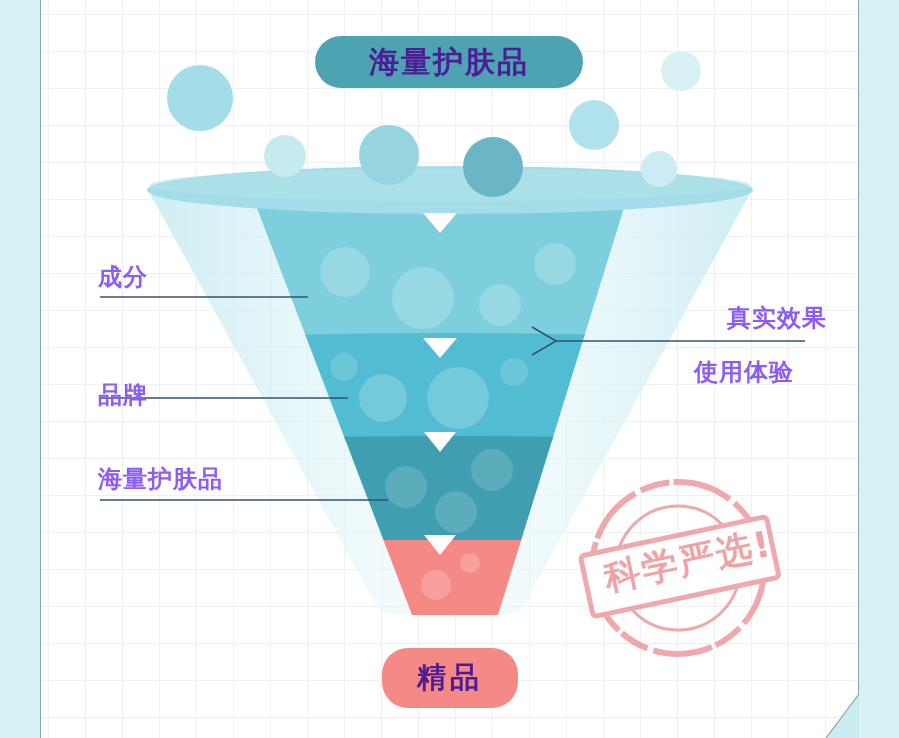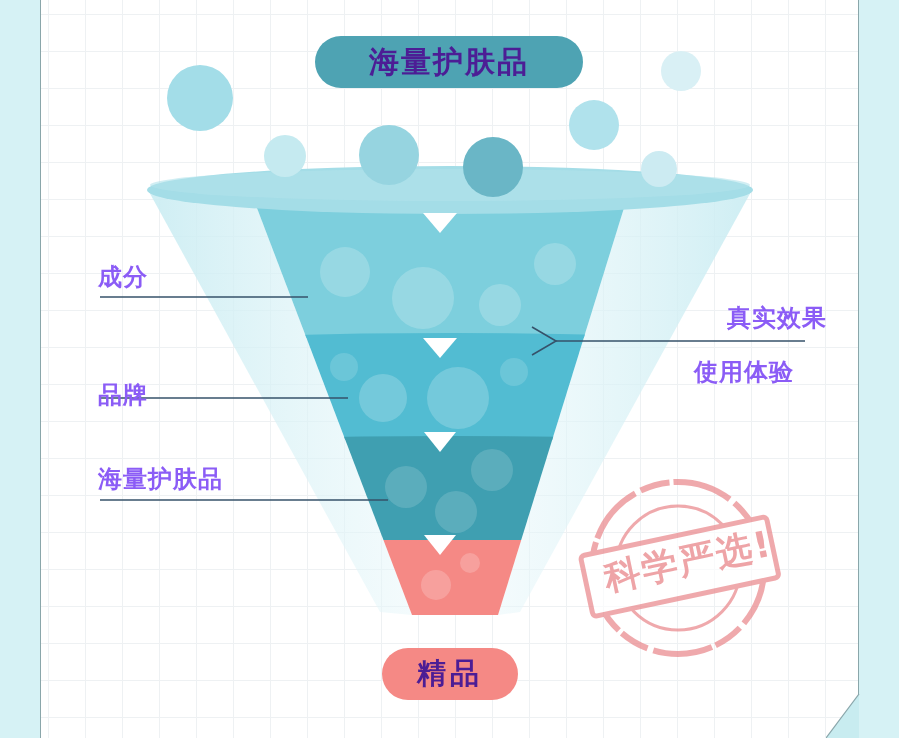--- a/index.html
+++ b/index.html
@@ -25,21 +25,21 @@
   svg.funnel { position:absolute; left:0; top:0; width:899px; height:738px; }
   .pill {
     position:absolute; display:flex; align-items:center; justify-content:center;
     color:#4c1d95; font-weight:bold; border-radius:26px;
   }
   .pill-top {
     left:315px; top:36px; width:268px; height:52px; background:#4ea3b3;
     font-size:30px; letter-spacing:2px;
   }
   .pill-bottom {
-    left:382px; top:648px; width:136px; height:52px; background:#f58985;
+    left:382px; top:648px; width:136px; height:60px; background:#f58985;
     font-size:29px; letter-spacing:4px;
   }
   .label {
     position:absolute; color:#8b5cf6; font-weight:bold; font-size:24px; letter-spacing:1px;
   }
   .lbl-1 { left:98px; top:261px; }
   .lbl-2 { left:98px; top:379px; }
   .lbl-3 { left:98px; top:463px; }
   .lbl-r1 { left:686px; top:302px;margin-left:41px; }
   .lbl-r2 { left:686px; top:356px;margin-left:8px; }

